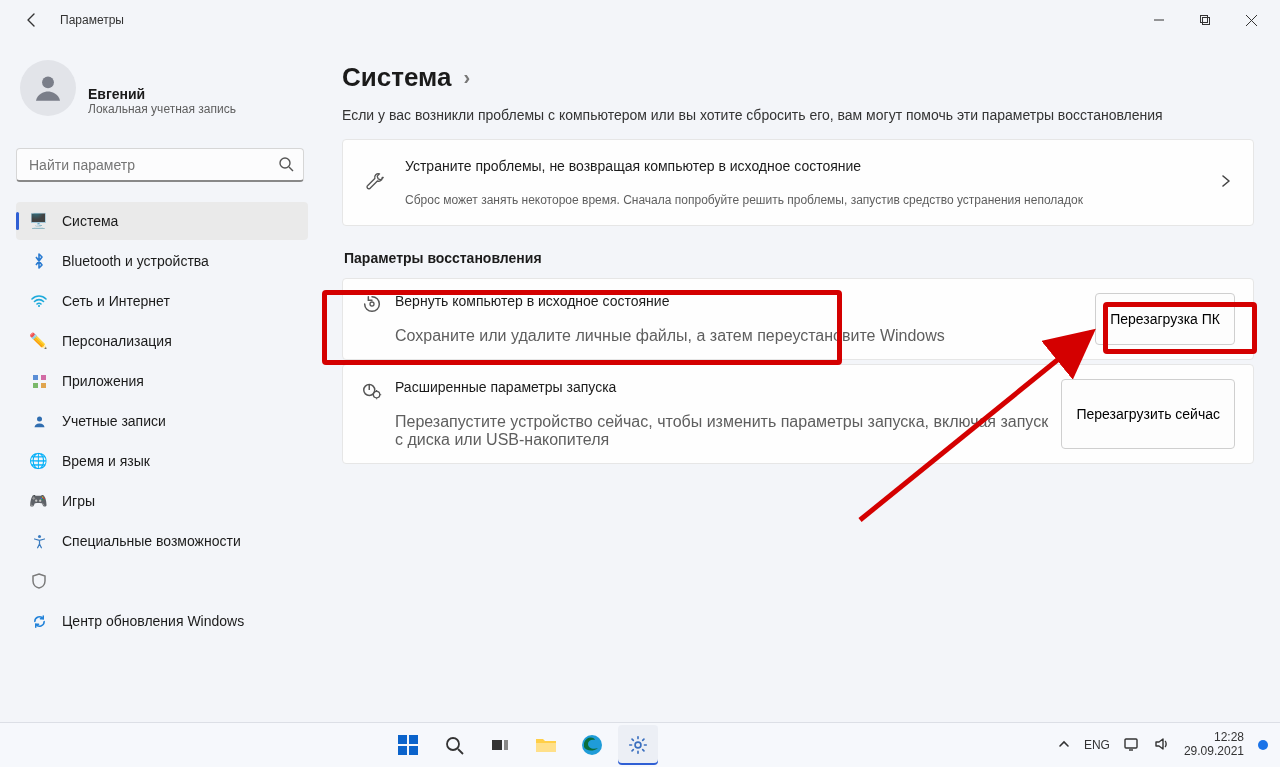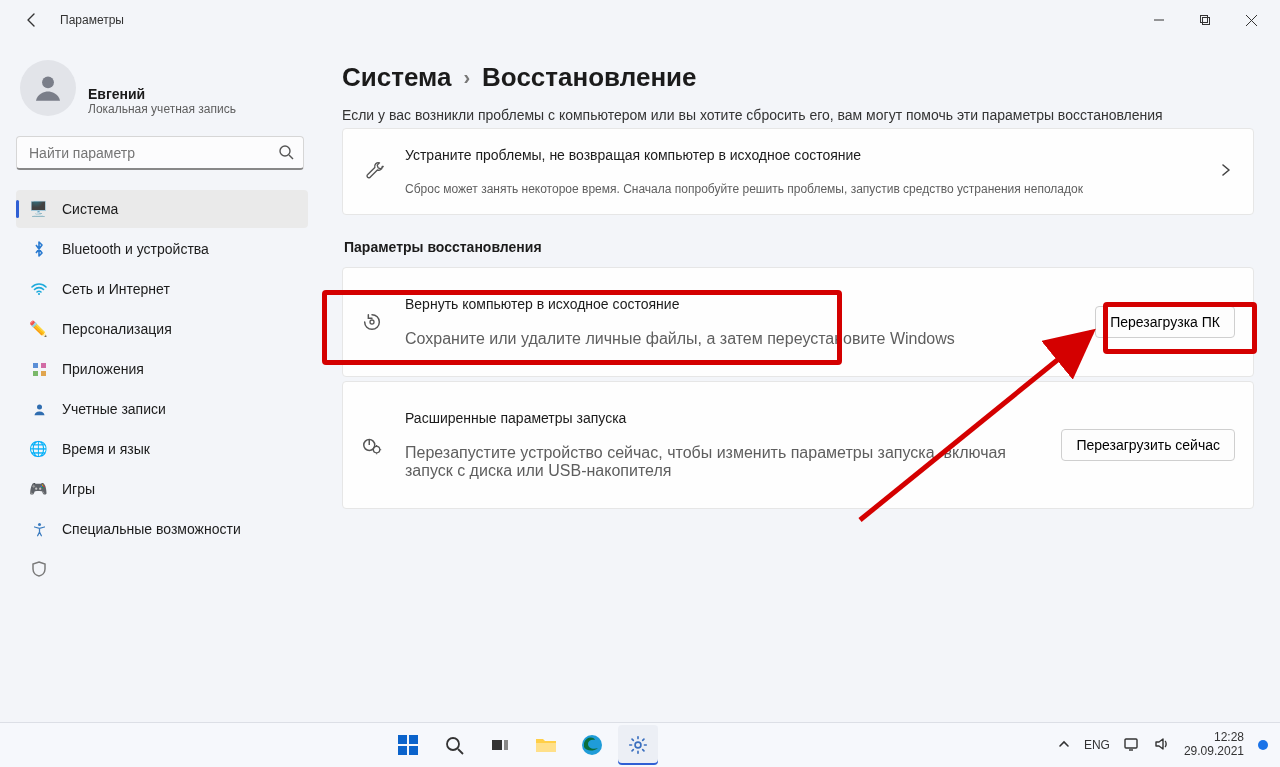--- a/index.html
+++ b/index.html
@@ -21,42 +21,42 @@
   .titlebar .title {margin-left:12px;font-size:12px;color:#333;}
   .titlebar-spacer {flex:1;}
   .win-btn {width:46px;height:32px;display:flex;align-items:center;justify-content:center;cursor:pointer;color:#333;}
   
   .body {display:flex;height:calc(100% - 40px - 44px);}
   .sidebar {width:300px;padding:12px 4px 0 12px;display:flex;flex-direction:column;}
   .user-row {display:flex;align-items:flex-end;gap:12px;padding:8px 8px 16px 8px;}
   .avatar {width:56px;height:56px;border-radius:50%;background:#e2e4e9;display:flex;align-items:center;justify-content:center;color:#7a7e89;}
   .user-name {font-size:14px;font-weight:600;}
   .user-sub {font-size:12px;color:var(--text-sub);}
-  .search-wrap {position:relative;margin:4px 8px 12px 4px;}
+  .search-wrap {position:relative;margin:16px 8px 12px 4px;}
   .search {width:100%;height:34px;border:1px solid #d6d6d6;border-bottom:2px solid #888;border-radius:4px;background:#fcfcfd;padding:0 34px 0 12px;font-size:14px;outline:none;box-sizing:border-box;}
   .search-icon {position:absolute;right:10px;top:8px;color:#555;pointer-events:none;}
   .nav {list-style:none;margin:6px 0 0 0;padding:0;}
   .nav li {display:flex;align-items:center;gap:14px;height:38px;padding:0 14px;margin:2px 4px;border-radius:4px;cursor:pointer;font-size:14px;position:relative;white-space:nowrap;overflow:hidden;}
   .nav li.active {background:var(--nav-active);}
   .nav li.active::before {content:"";position:absolute;left:0;top:10px;bottom:10px;width:3px;border-radius:2px;background:var(--accent-bar);}
   .nav .ico {width:18px;height:18px;display:flex;align-items:center;justify-content:center;font-size:15px;}
   
   .main {flex:1;padding:22px 26px 0 26px;overflow:auto;}
   .breadcrumbs {display:flex;align-items:center;gap:12px;font-size:26px;font-weight:600;margin:0 0 14px 0;}
   .breadcrumbs .parent {font-weight:600;}
   .breadcrumbs .chev {color:#777;font-size:20px;}
-  .subtitle {font-size:14px;color:#333;margin-bottom:5px;}
+  .subtitle {font-size:14px;color:#333;margin-bottom:16px;}
   .card {background:var(--panel-bg);border:1px solid var(--card-border);border-radius:4px;padding:18px 20px;margin-bottom:24px;display:flex;align-items:center;gap:20px;cursor:pointer;}
   .card .card-icon{color:#555;display:flex;}
   .card .card-content{flex:1;}
   .card .card-title{font-size:14px;}
   .card .card-desc{font-size:12px;color:var(--text-sub);margin-top:19px;}
   .card .chev-right{color:#444;}
   .section-head {font-size:14px;font-weight:600;margin:4px 0 12px 2px;}
-  .opt-row {background:var(--panel-bg);border:1px solid var(--card-border);border-radius:4px;padding:28px 18px;margin-bottom:4px;display:flex;align-items:center;gap:20px;}
+  .opt-row {background:var(--panel-bg);border:1px solid var(--card-border);border-radius:4px;padding:14px 18px;margin-bottom:4px;display:flex;gap:10px;}
   .opt-row .row-icon{color:#555;display:flex;width:24px;}
   .opt-row .row-body{flex:1;min-width:0;}
   .opt-row .row-title{font-size:14px;}
   .opt-row .row-desc{font-size:16px;color:var(--text-sub);margin-top:18px;}
   .action-btn{background:#fdfdfd;border:1px solid #cfcfcf;border-radius:4px;padding:7px 14px;font-size:14px;cursor:pointer;white-space:nowrap;}
   
   .hl {position:absolute;border:5px solid var(--red);border-radius:4px;pointer-events:none;}
   .hl1{left:322px;top:290px;width:510px;height:65px;}
   .hl2{left:1103px;top:302px;width:144px;height:42px;}
   .arrow-svg{position:absolute;left:840px;top:310px;pointer-events:none;}
@@ -204,28 +204,36 @@
             </span>
             <span>Специальные возможности</span>
           </li>
         <li>
             <span class="ico ic-priv">
               <svg width="14" height="16" viewBox="0 0 14 16">
                 <path d="M7 1l6 2v5c0 4-3 6.5-6 7-3-.5-6-3-6-7V3z" fill="none" stroke="#7a7a7a" stroke-width="1.5"></path>
               </svg>
             </span>
           </li>
+        <li>
+            <span class="ico ic-upd">
+              <svg width="15" height="15" viewBox="0 0 16 16">
+                <path d="M3 8a5 5 0 019-3M13 8a5 5 0 01-9 3" fill="none" stroke="#2282d9" stroke-width="1.6" stroke-linecap="round"></path>
+                <path d="M12 2v3h-3M4 14v-3h3" fill="none" stroke="#2282d9" stroke-width="1.6" stroke-linecap="round"></path>
+              </svg>
+            </span>
+            <span>Центр обновления Windows</span>
+          </li>
       </ul>
     </div>
 
     <div class="main">
       <div class="breadcrumbs">
         <span class="parent">Система</span>
         <span class="chev">›</span>
-        <span>Восстановление</span>
       </div>
       <div class="subtitle">Если у вас возникли проблемы с компьютером или вы хотите сбросить его, вам могут помочь эти параметры восстановления</div>
 
       <div class="card">
         <span class="card-icon">
           <svg width="22" height="22" viewBox="0 0 24 24">
               <path d="M21 6a4 4 0 01-5.3 3.8L8 17.5a2 2 0 11-2.8-2.8l7.7-7.7A4 4 0 0118 2l-2.5 2.5 1 3 3 1L22 6z" fill="none" stroke="#555" stroke-width="1.5" stroke-linejoin="round"></path>
             </svg>
         </span>
         <div class="card-content">

